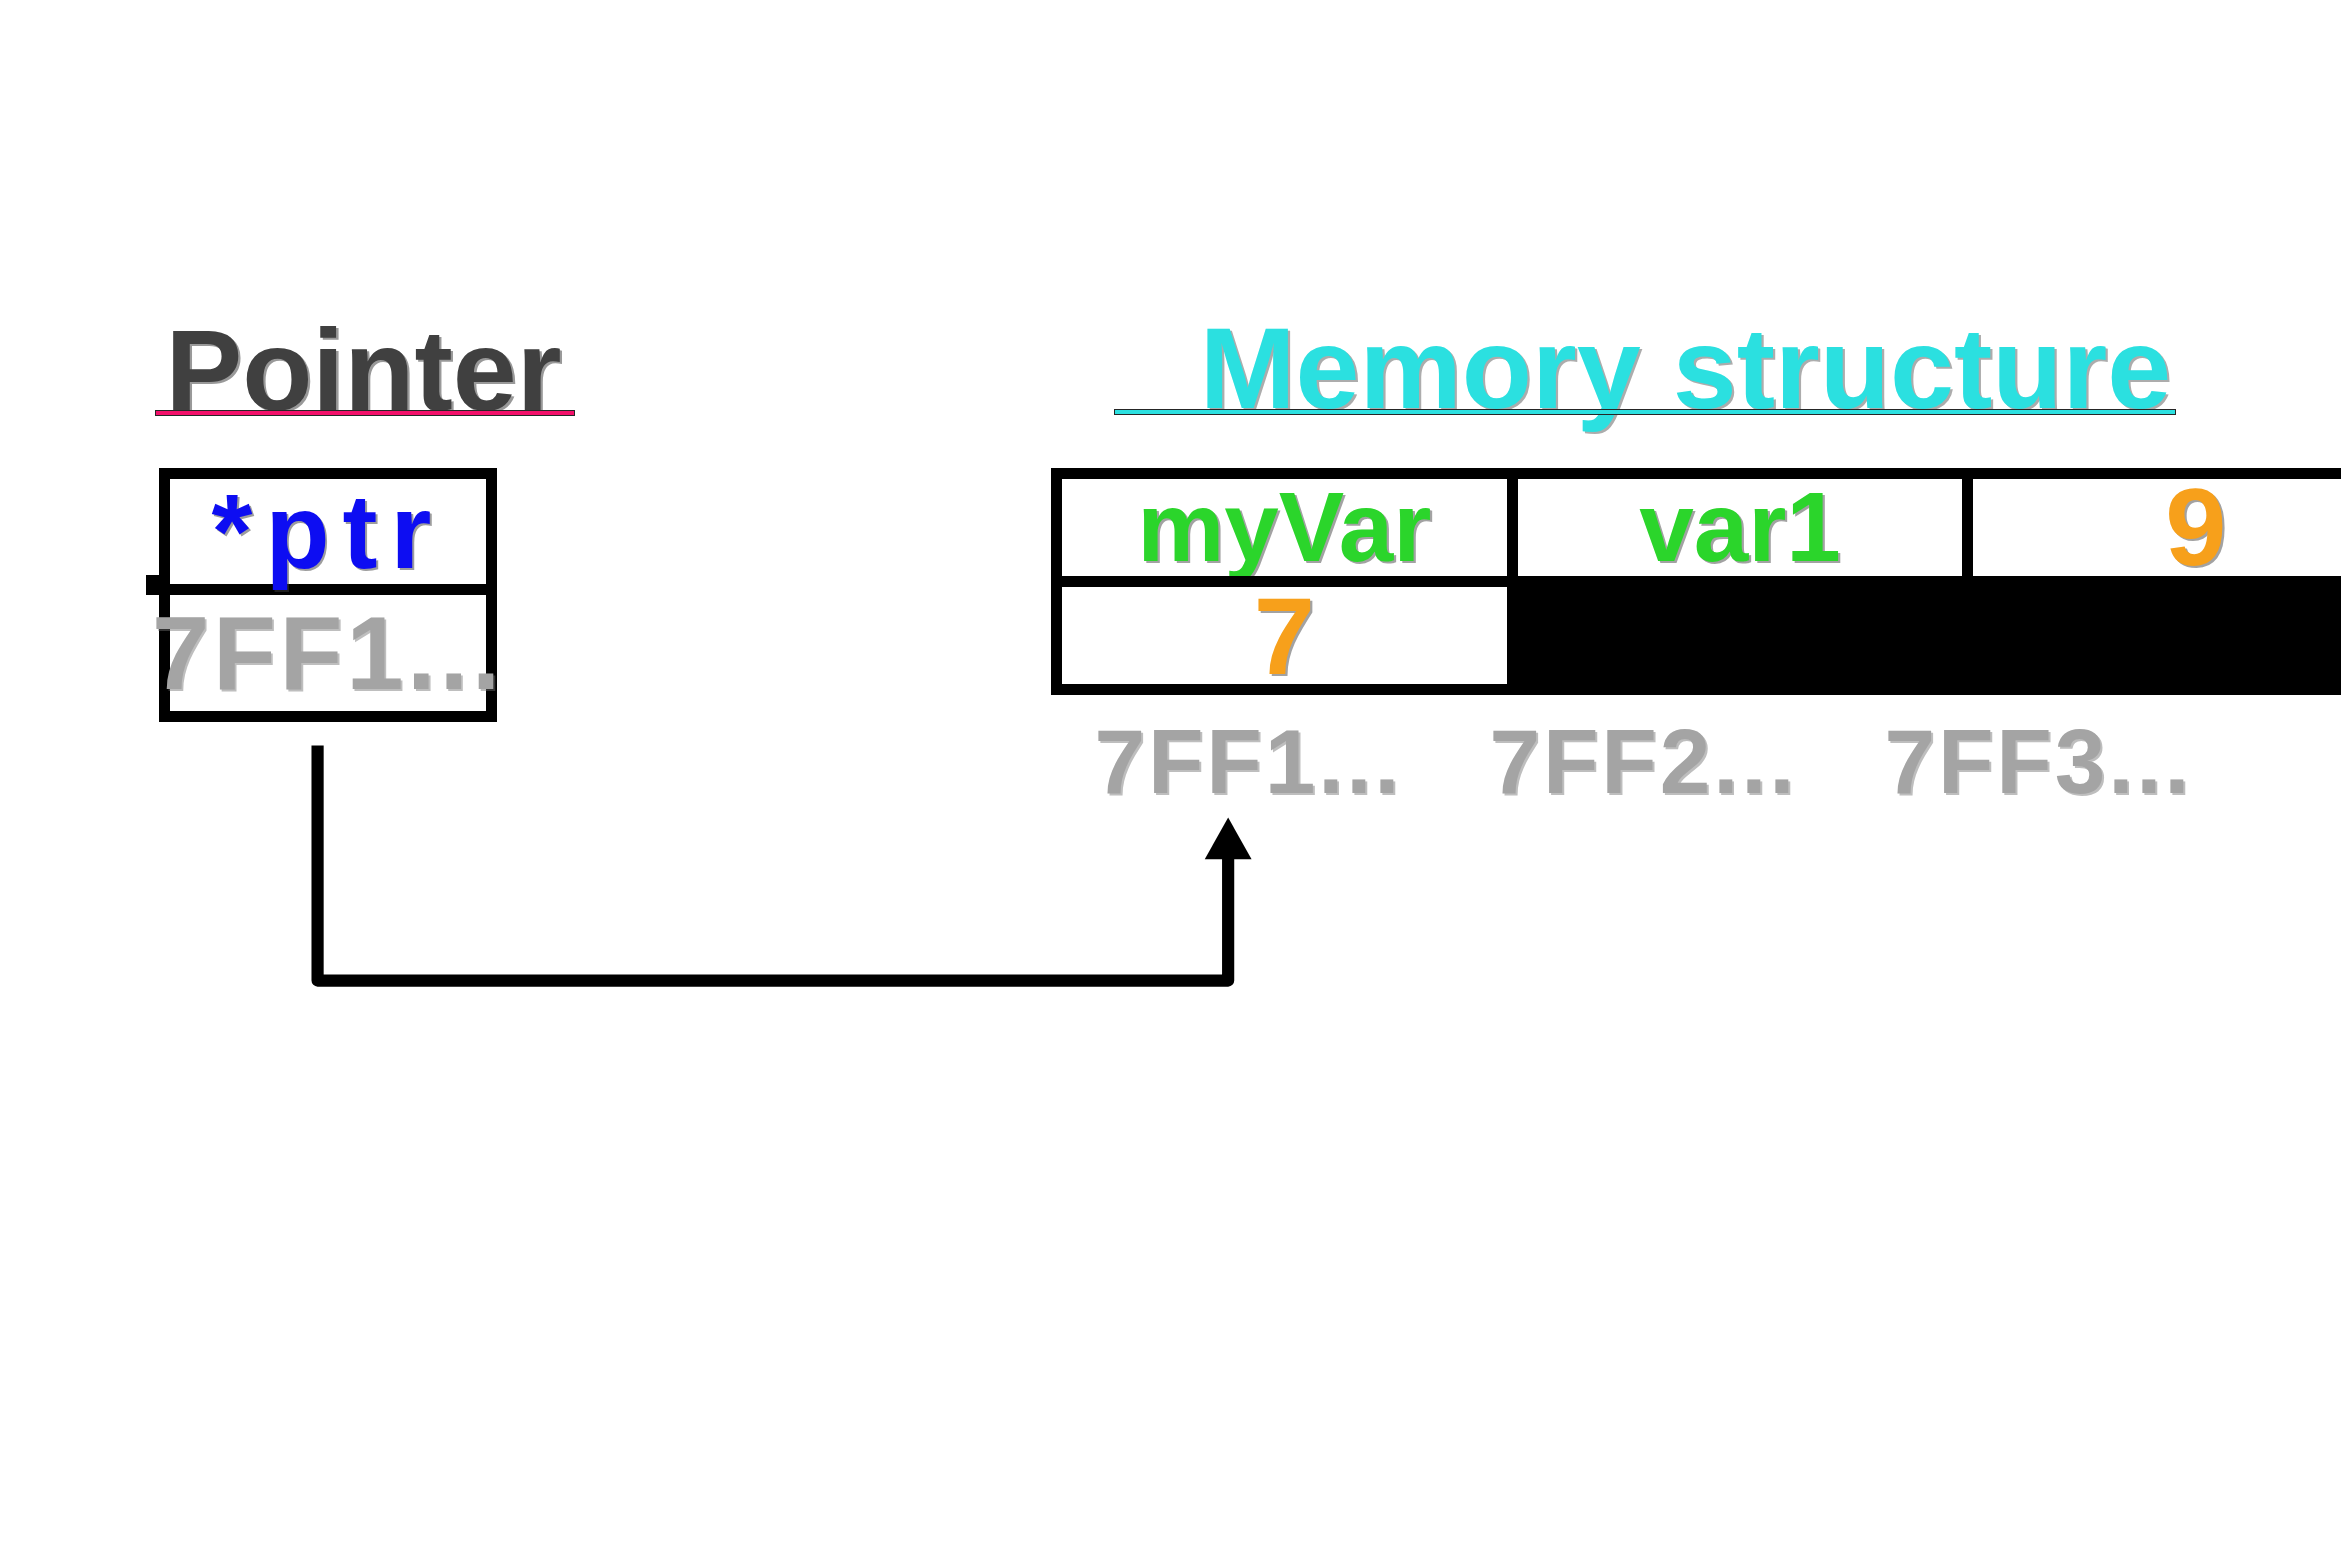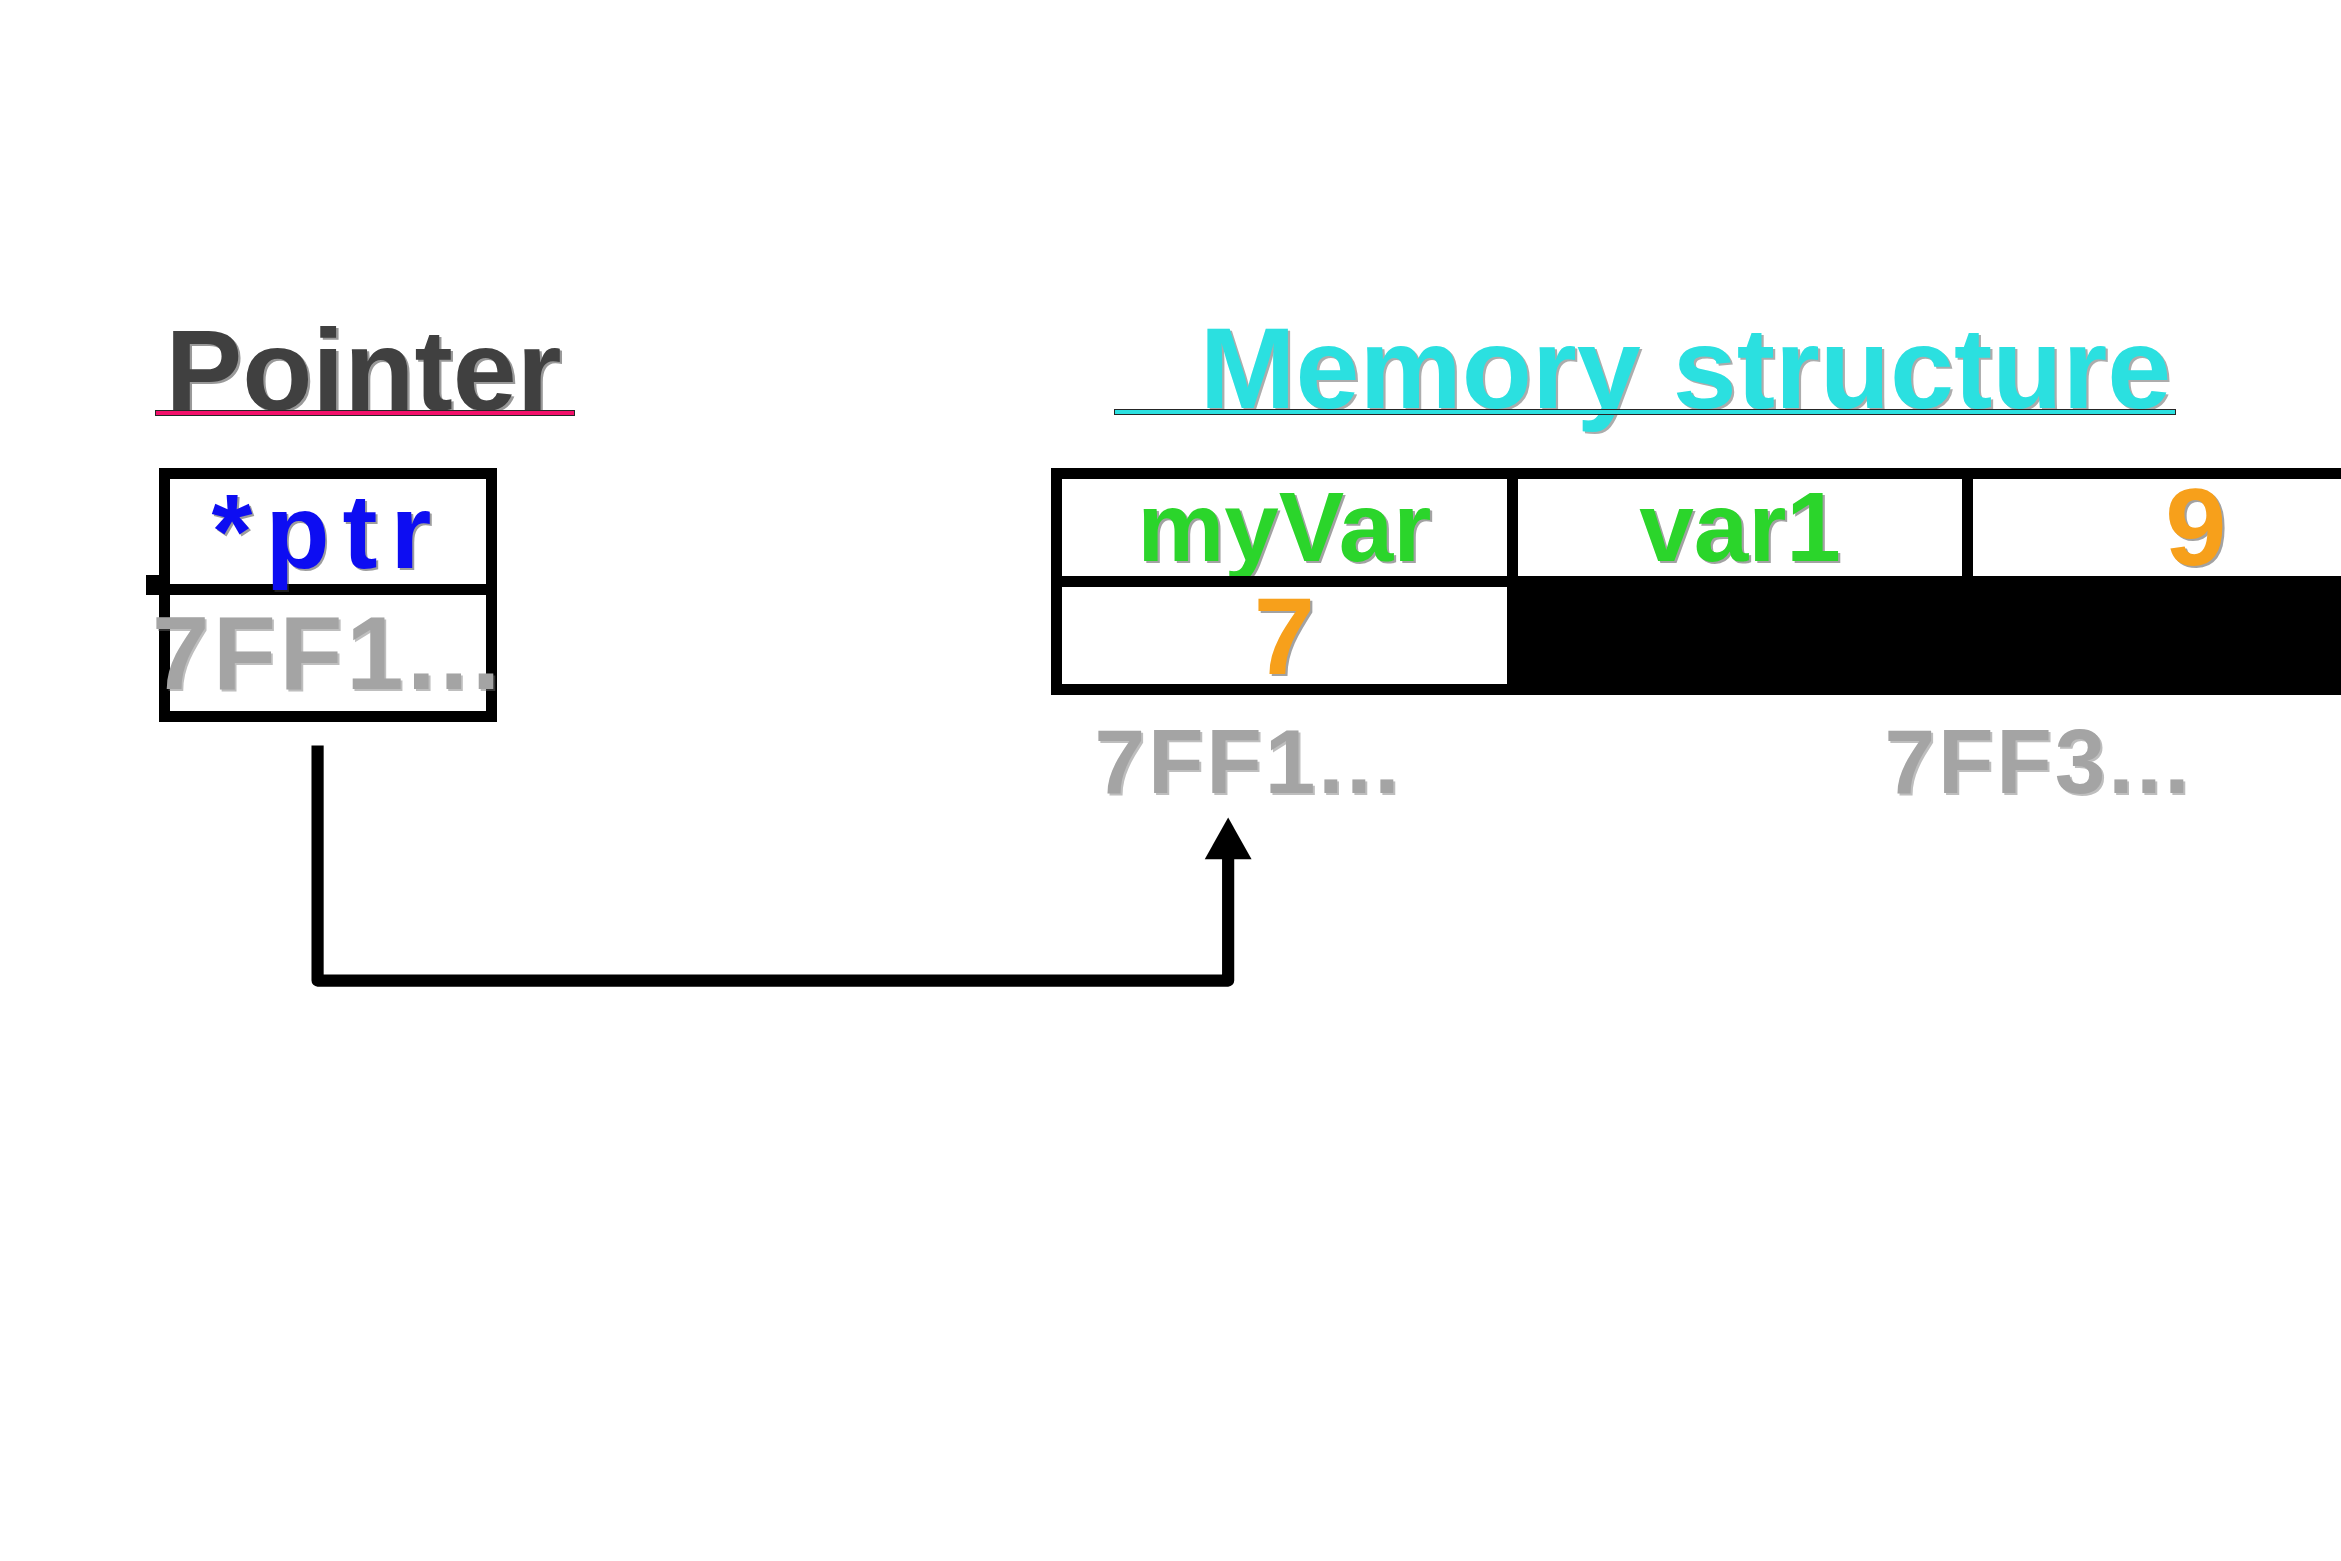--- a/index.html
+++ b/index.html
@@ -176,20 +176,21 @@
     </div>
     <div class="mem-cell">
       <span class="mem-value">9</span>
     </div>
     <div class="mem-cell">
       <span class="mem-value">7</span>
     </div>
   </div>
 
   <div class="addr-label addr-0">7FF1...</div>
+  <div class="addr-label addr-1">7FF2...</div>
   <div class="addr-label addr-2">7FF3...</div>
 
   <svg class="arrow-svg" viewBox="0 0 5000 3334" xmlns="http://www.w3.org/2000/svg">
     <polyline points="678,1591 678,2093 2622,2093 2622,1780" fill="none" stroke="#000000" stroke-width="26" stroke-linejoin="round"></polyline>
     <polygon points="2622,1745 2572,1834 2672,1834" fill="#000000"></polygon>
   </svg>
 
 </div>
 
 

